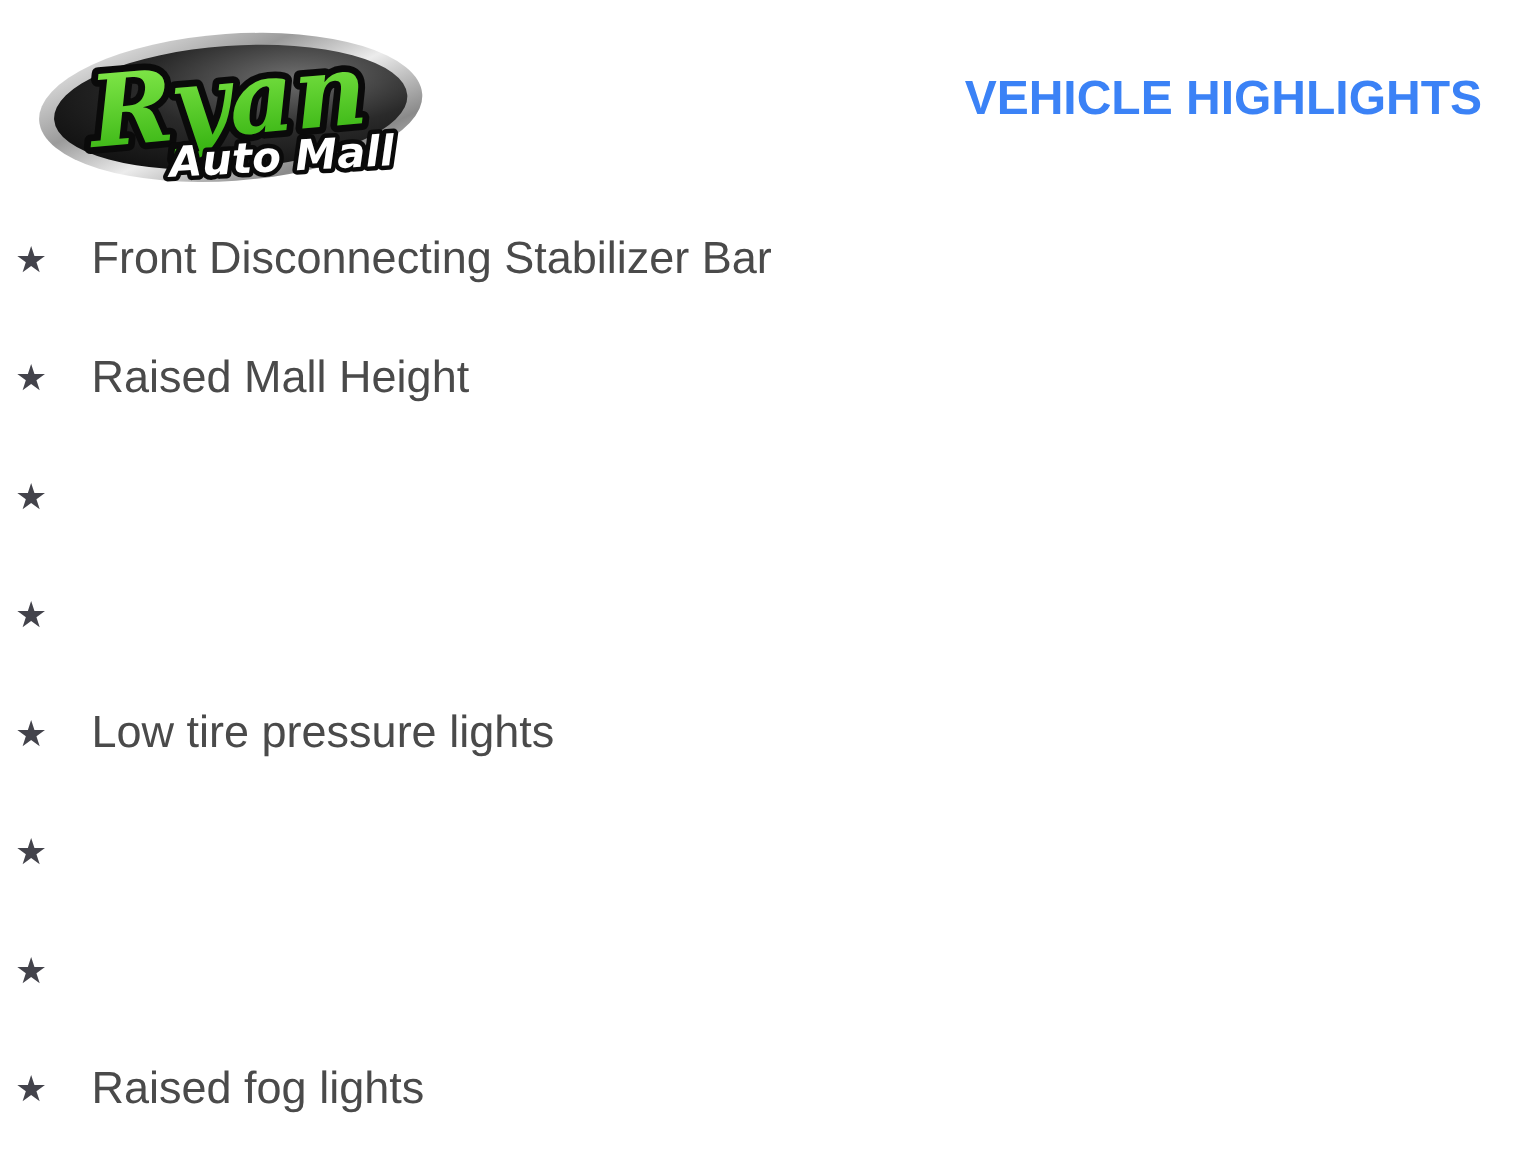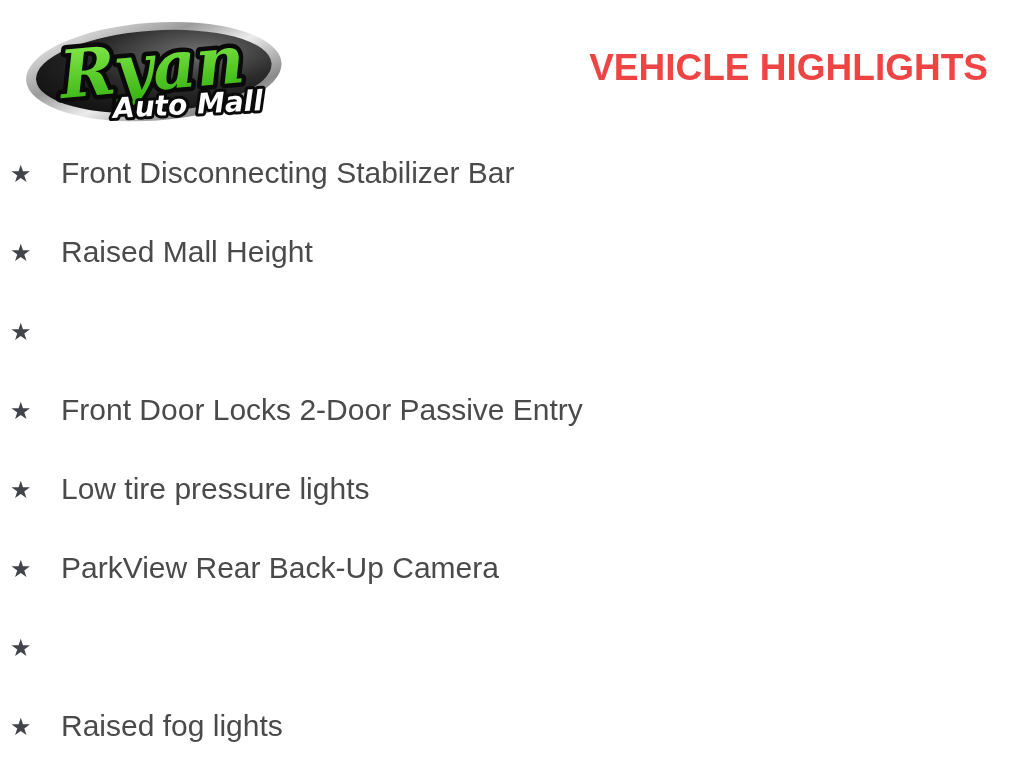--- a/index.html
+++ b/index.html
@@ -16,23 +16,23 @@
     left: 24px;
     top: 6px;
     width: 276px;
     height: 122px;
   }
   .page-title {
     position: absolute;
     top: 47px;
     right: 36px;
     margin: 0;
-    font-size: 37px;
+    font-size: 32px;
     font-weight: bold;
-    color: #ef4444;
+    color: #3b82f6;
     white-space: nowrap;
   }
   .highlights {
     position: absolute;
     top: 133px;
     left: 0;
     right: 0;
     margin: 0;
     padding: 0;
     list-style: none;
@@ -102,29 +102,27 @@
     </li>
     <li>
       <span class="star">★</span>
       <span class="label">Raised Mall Height</span>
     </li>
     <li>
       <span class="star">★</span>
     </li>
     <li>
       <span class="star">★</span>
-      <span class="label">Front Door Locks 2-Door Passive Entry</span>
     </li>
     <li>
       <span class="star">★</span>
       <span class="label">Low tire pressure lights</span>
     </li>
     <li>
       <span class="star">★</span>
-      <span class="label">ParkView Rear Back-Up Camera</span>
     </li>
     <li>
       <span class="star">★</span>
     </li>
     <li>
       <span class="star">★</span>
       <span class="label">Raised fog lights</span>
     </li>
   </ul>
 

